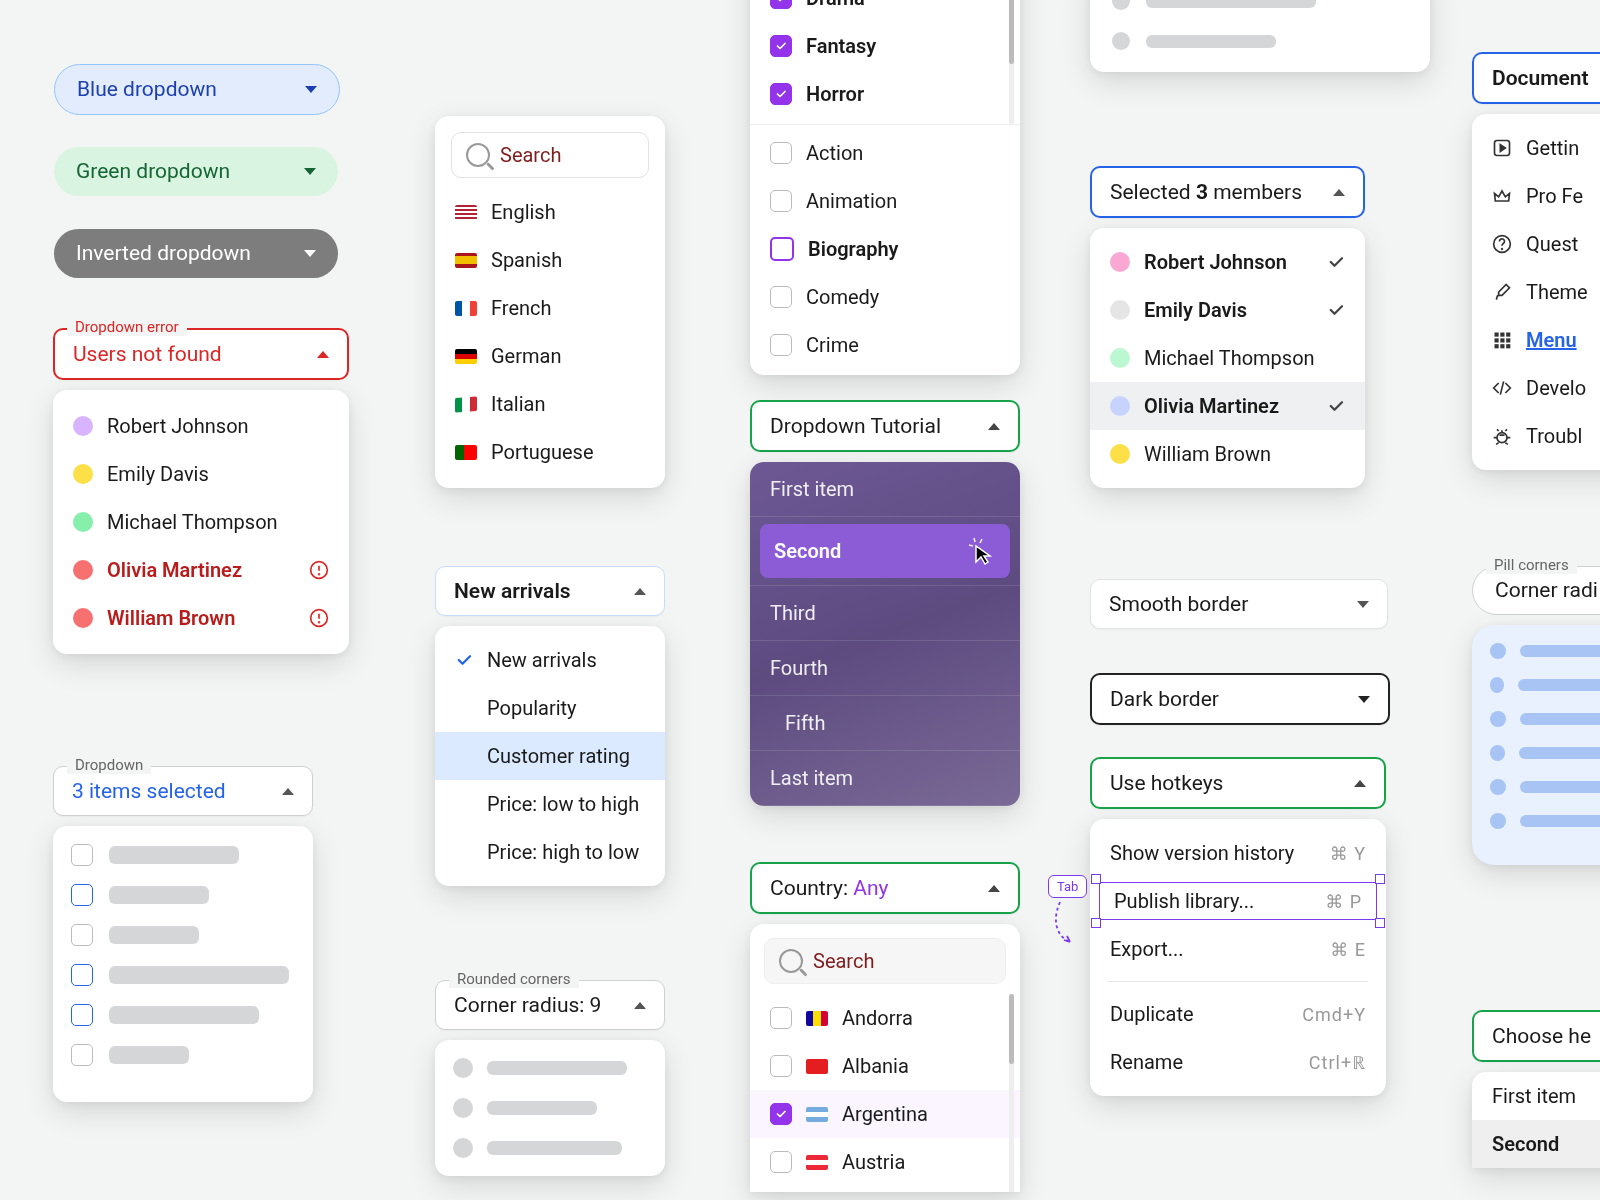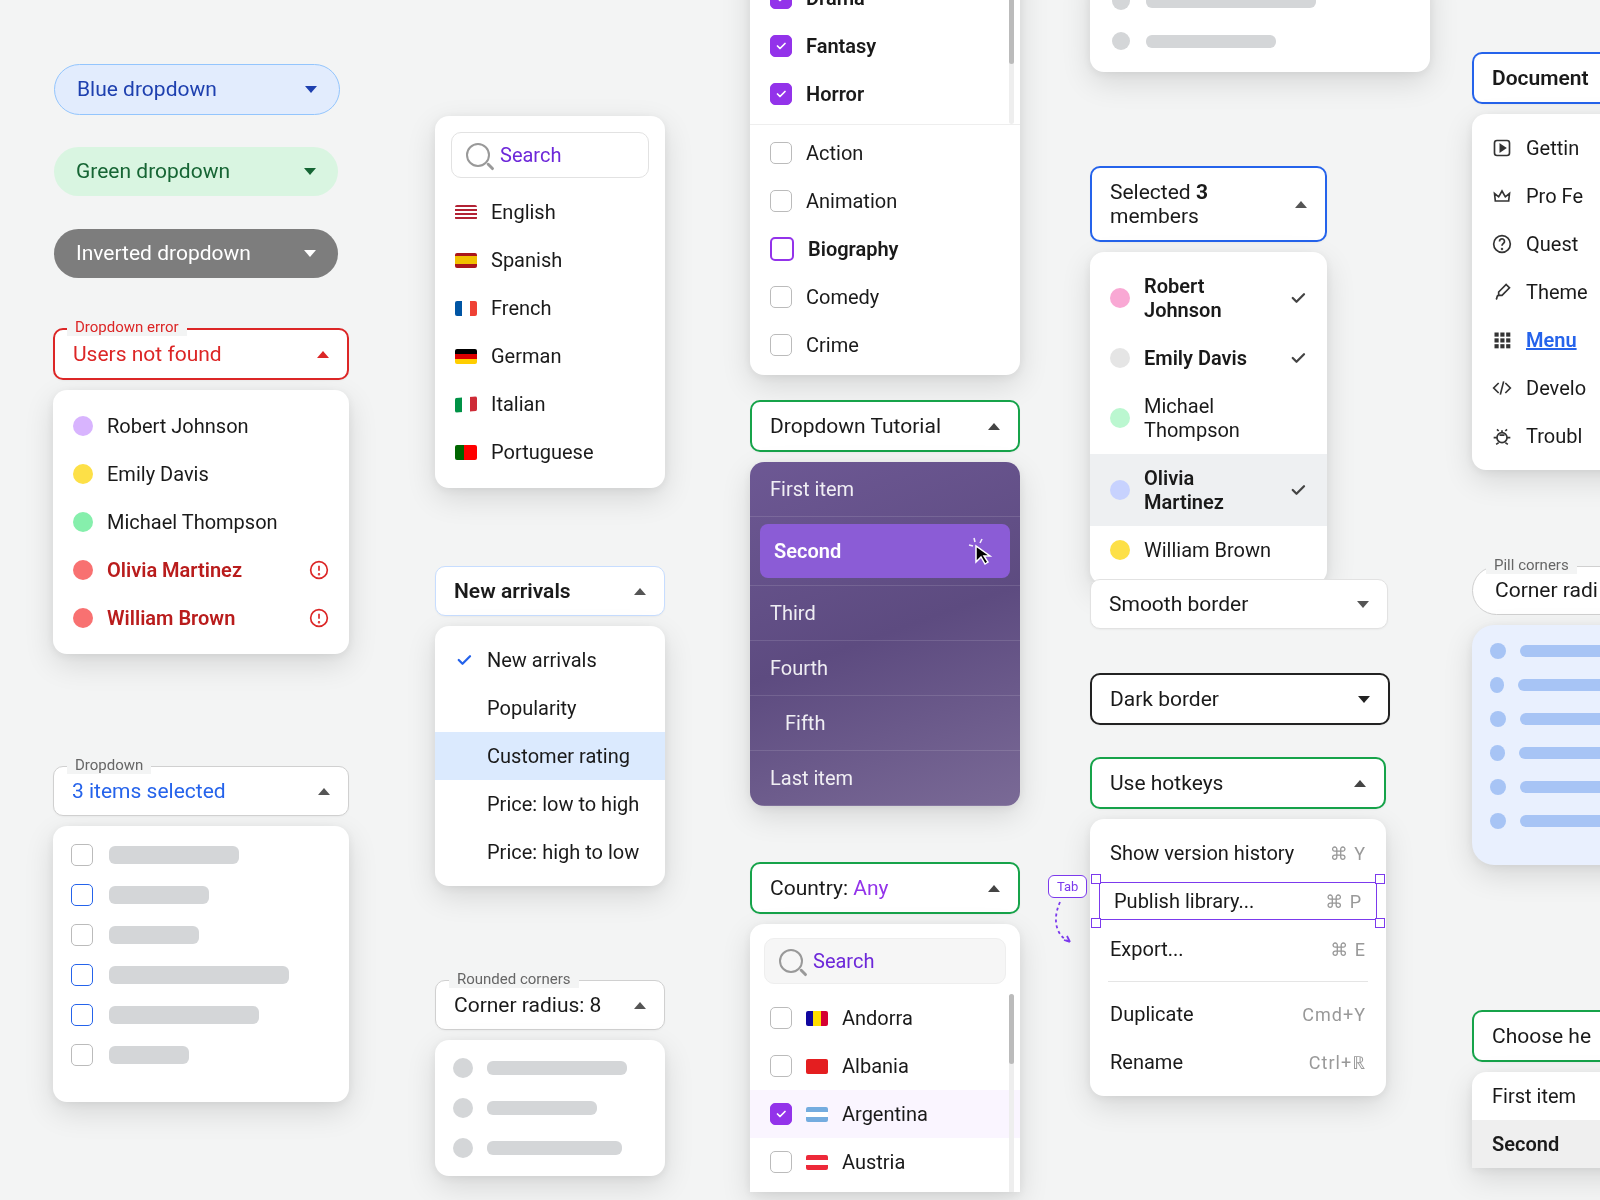--- a/index.html
+++ b/index.html
@@ -85,21 +85,21 @@
   .sk { background:#d4d6d8; border-radius:6px; }
   .sk.circle { border-radius:50%; }
 
   
   .hk { color:#999; font-size:18px; margin-left:auto; letter-spacing:1px; }
 
   
   .search {
     display:flex; align-items:center; gap:10px;
     border:1.5px solid #e2e2e2; border-radius:10px; padding:10px 14px;
-    color:#6d28d9; font-size:20px;
+    color:#7f1d1d; font-size:20px;
   }
   .mag { width:20px; height:20px; border:2.5px solid #999; border-radius:50%; position:relative; }
   .mag::after { content:''; position:absolute; width:9px; height:2.5px; background:#999; transform:rotate(45deg); right:-7px; bottom:-2px; border-radius:2px; }
 
   .divider { height:1px; background:#e5e5e5; margin:6px 0; }
 
   .scroll-track { position:absolute; right:6px; width:5px; background:#eee; border-radius:3px; }
   .scroll-thumb { width:100%; background:#bbb; border-radius:3px; }
 
   svg { display:block; }
@@ -165,21 +165,21 @@
                 <circle cx="12" cy="12" r="10"></circle>
                 <line x1="12" y1="7" x2="12" y2="13"></line>
                 <circle cx="12" cy="17" r="0.5" fill="currentColor"></circle>
               </svg>
             </span>
           </div>
         </div>
     </div>
   </div>
 
-  <div class="abs" style="left:53px; top:766px; width:296px;">
+  <div class="abs" style="left:53px; top:766px; width:260px;">
     <div style="position:relative;">
       <span class="field-label abs">Dropdown</span>
       <div class="select-trigger">
         <span style="color:var(--blue);">3 items selected</span>
         <span class="caret up" style="color:#555"></span>
       </div>
     </div>
     <div class="card" style="margin-top:10px; padding:18px;">
       <div id="skeleton-rows">
           <div style="display: flex; align-items: center; gap: 16px; margin-bottom: 18px;">
@@ -309,21 +309,21 @@
             <span style="width:18px;color:var(--blue);"></span>
       <span>Price: high to low</span>
           </div>
         </div>
     </div>
   </div>
 
   <div class="abs" style="left:435px; top:980px; width:230px;">
     <span class="field-label abs">Rounded corners</span>
     <div class="select-trigger">
-      <span>Corner radius: 8</span>
+      <span>Corner radius: 9</span>
       <span class="caret up" style="color:#555"></span>
     </div>
     <div class="card" style="margin-top:10px; padding:18px;">
       <div style="display:flex; align-items:center; gap:14px; margin-bottom:20px;">
         <div class="sk circle" style="width:20px;height:20px;"></div>
         <div class="sk" style="height:14px; width:140px;"></div>
       </div>
       <div style="display:flex; align-items:center; gap:14px; margin-bottom:20px;">
         <div class="sk circle" style="width:20px;height:20px;"></div>
         <div class="sk" style="height:14px; width:110px;"></div>
@@ -490,21 +490,21 @@
     <div style="display:flex; align-items:center; gap:16px; margin-bottom:22px;">
       <div class="sk circle" style="width:18px;height:18px;"></div>
         <div class="sk" style="height:13px;width:170px;"></div>
     </div>
     <div style="display:flex; align-items:center; gap:16px;">
       <div class="sk circle" style="width:18px;height:18px;"></div>
         <div class="sk" style="height:13px;width:130px;"></div>
     </div>
   </div>
 
-  <div class="abs" style="left:1090px; top:166px; width:237px;">
+  <div class="abs" style="left:1090px; top:166px; width:275px;">
     <div class="select-trigger blue">
       <span>
         <span>Selected</span>
         <b>3</b>
         <span>members</span>
       </span>
       <span class="caret up" style="color:#555"></span>
     </div>
     <div class="card" style="margin-top:10px; padding:10px 0;">
       <div id="member-items">

